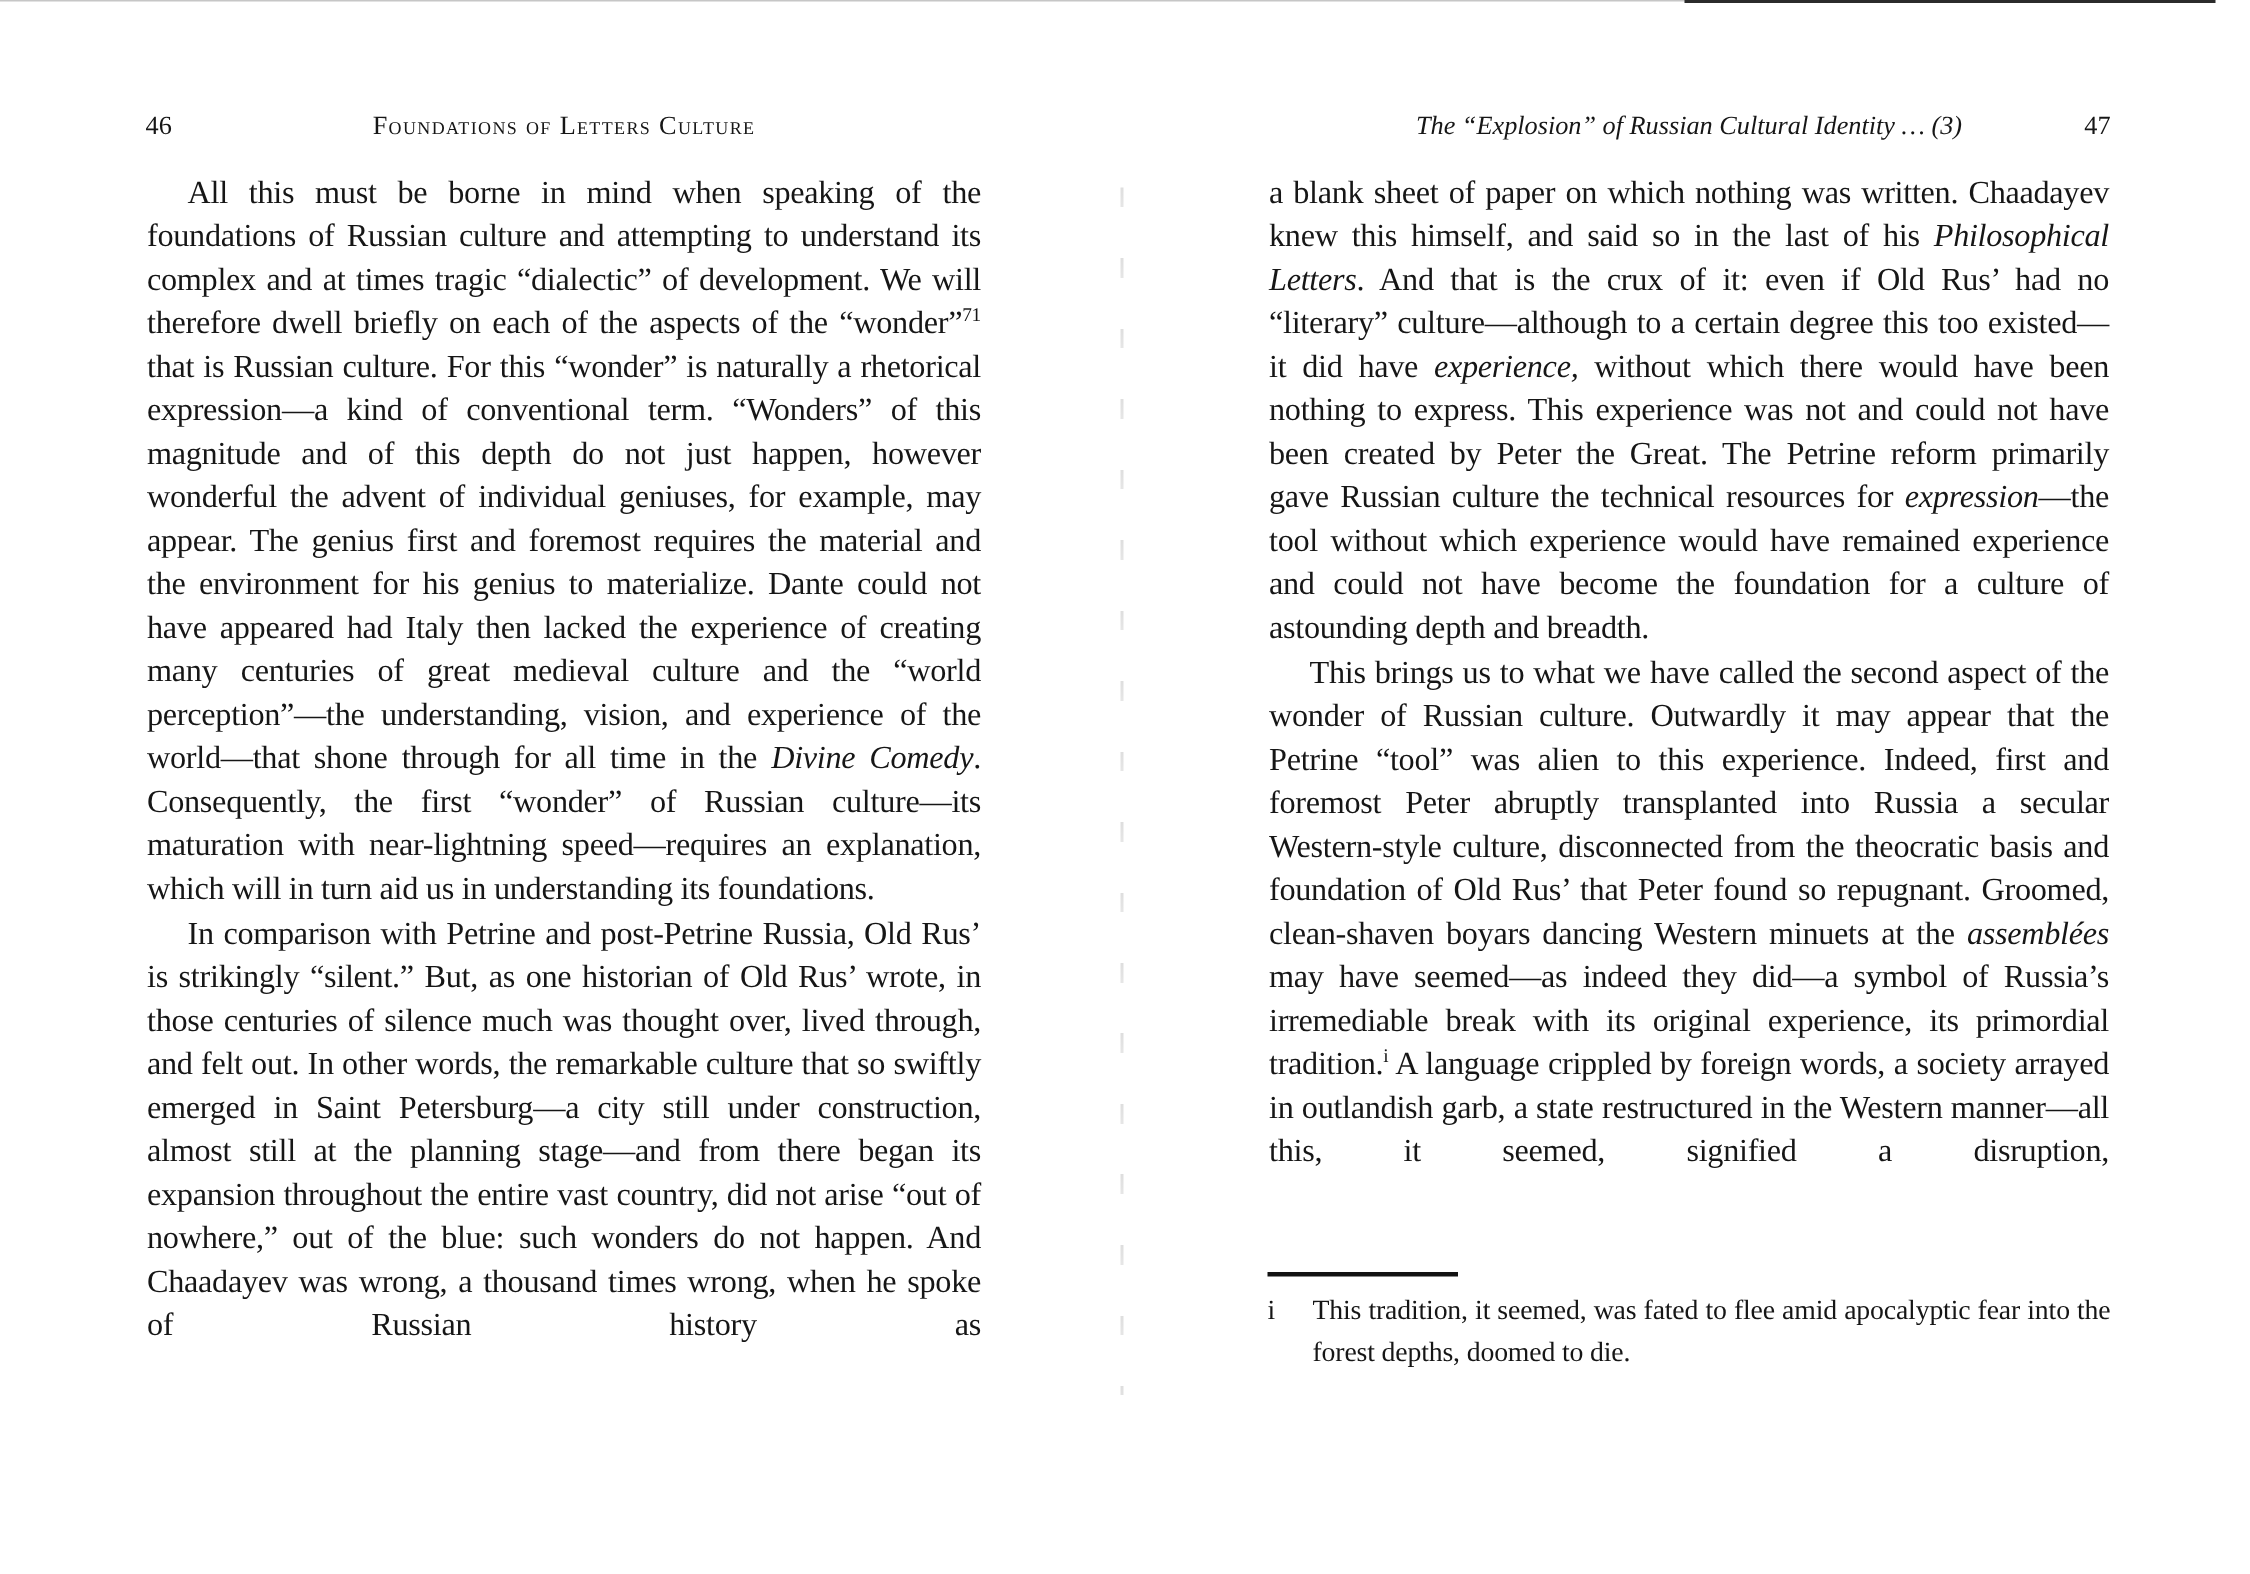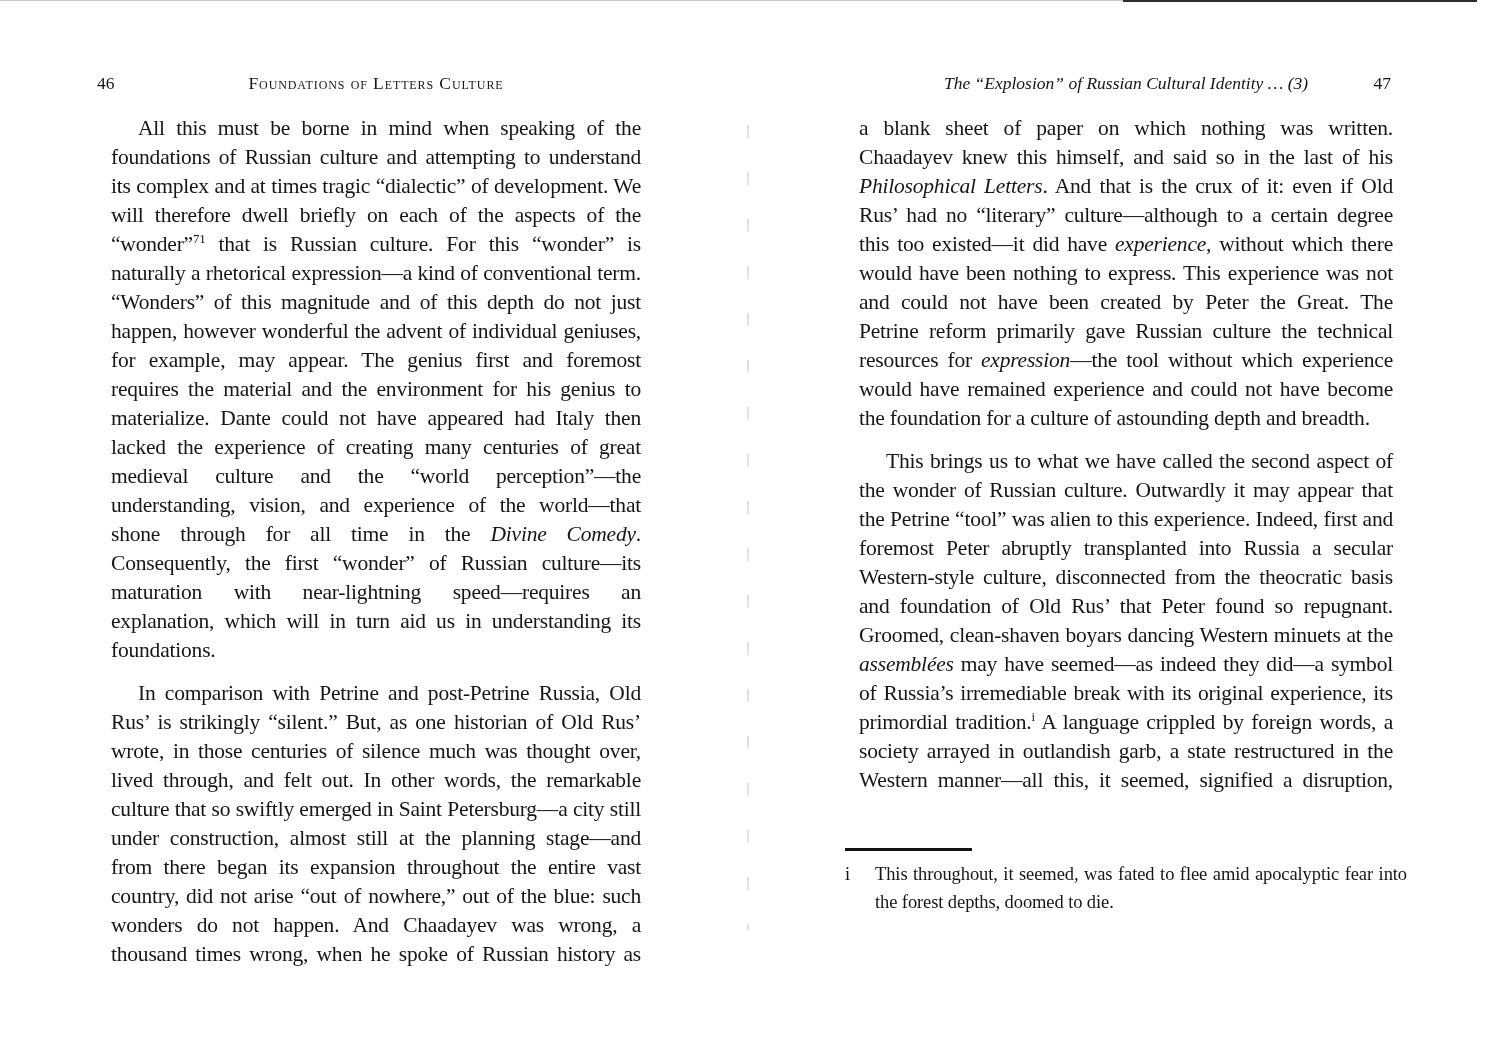--- a/index.html
+++ b/index.html
@@ -44,37 +44,37 @@
   .page.right { left: 845px; width: 562px; }
   .header {
     position: relative;
     height: 27px;
     margin-bottom: 17px;
     font-size: 17.5px;
     line-height: 27px;
   }
   .pagenum { position: absolute; top: 0; }
   .page.left  .pagenum { left: 0; }
-  .page.right .pagenum { right: 16px; text-align: right; }
+  .page.right .pagenum { right: 0; text-align: right; }
   .runhead {
     display: block;
     text-align: center;
   }
   .runhead.smallcaps {
     font-variant: small-caps;
     letter-spacing: 0.9px;
   }
   .page.right .runhead { font-style: italic; }
   .body {
     font-size: 21.5px;
     line-height: 29px;
     letter-spacing: -0.2px;
     text-align: justify;
   }
-  .para { margin: 14px; }
+  .para { margin: 1px; }
   .para.indent { text-indent: 27px; }
   
   .para.cont { text-align-last: justify; }
   sup {
     font-size: 0.6em;
     line-height: 0;
     vertical-align: super;
   }
   .fnblock {
     position: absolute;
@@ -124,18 +124,18 @@
     </div>
     <div class="body">
         <p class="para"><span>a blank sheet of paper on which nothing was written. Chaadayev knew this himself, and said so in the last of his </span><span style="font-style: italic;">Philosophical Letters</span><span>. And that is the crux of it: even if Old Rus’ had no “literary” culture—although to a certain degree this too existed—it did have </span><span style="font-style: italic;">experience,</span><span> without which there would have been nothing to express. This experience was not and could not have been created by Peter the Great. The Petrine reform primarily gave Russian culture the technical resources for </span><span style="font-style: italic;">expression</span><span>—the tool without which experience would have remained experience and could not have become the foundation for a culture of astounding depth and breadth.</span></p>
         <p class="para indent cont"><span>This brings us to what we have called the second aspect of the wonder of Russian culture. Outwardly it may appear that the Petrine “tool” was alien to this experience. Indeed, first and foremost Peter abruptly transplanted into Russia a secular Western-style culture, disconnected from the theocratic basis and foundation of Old Rus’ that Peter found so repugnant. Groomed, clean-shaven boyars dancing Western minuets at the </span><span style="font-style: italic;">assemblées</span><span> may have seemed—as indeed they did—a symbol of Russia’s irremediable break with its original experience, its primordial tradition.</span><sup>i</sup><span> A language crippled by foreign words, a society arrayed in outlandish garb, a state restructured in the Western manner—all this, it seemed, signified a disruption,</span></p>
       </div>
 
     <div class="fnblock">
       <div class="fn-rule"></div>
       <div class="footnote">
         <span class="fn-marker">i</span>
-        <span class="fn-text">This throughout, it seemed, was fated to flee amid apocalyptic fear into the forest depths, doomed to die.</span>
+        <span class="fn-text">This tradition, it seemed, was fated to flee amid apocalyptic fear into the forest depths, doomed to die.</span>
       </div>
     </div>
   </div>
 
 </div>
 
 </body></html>

